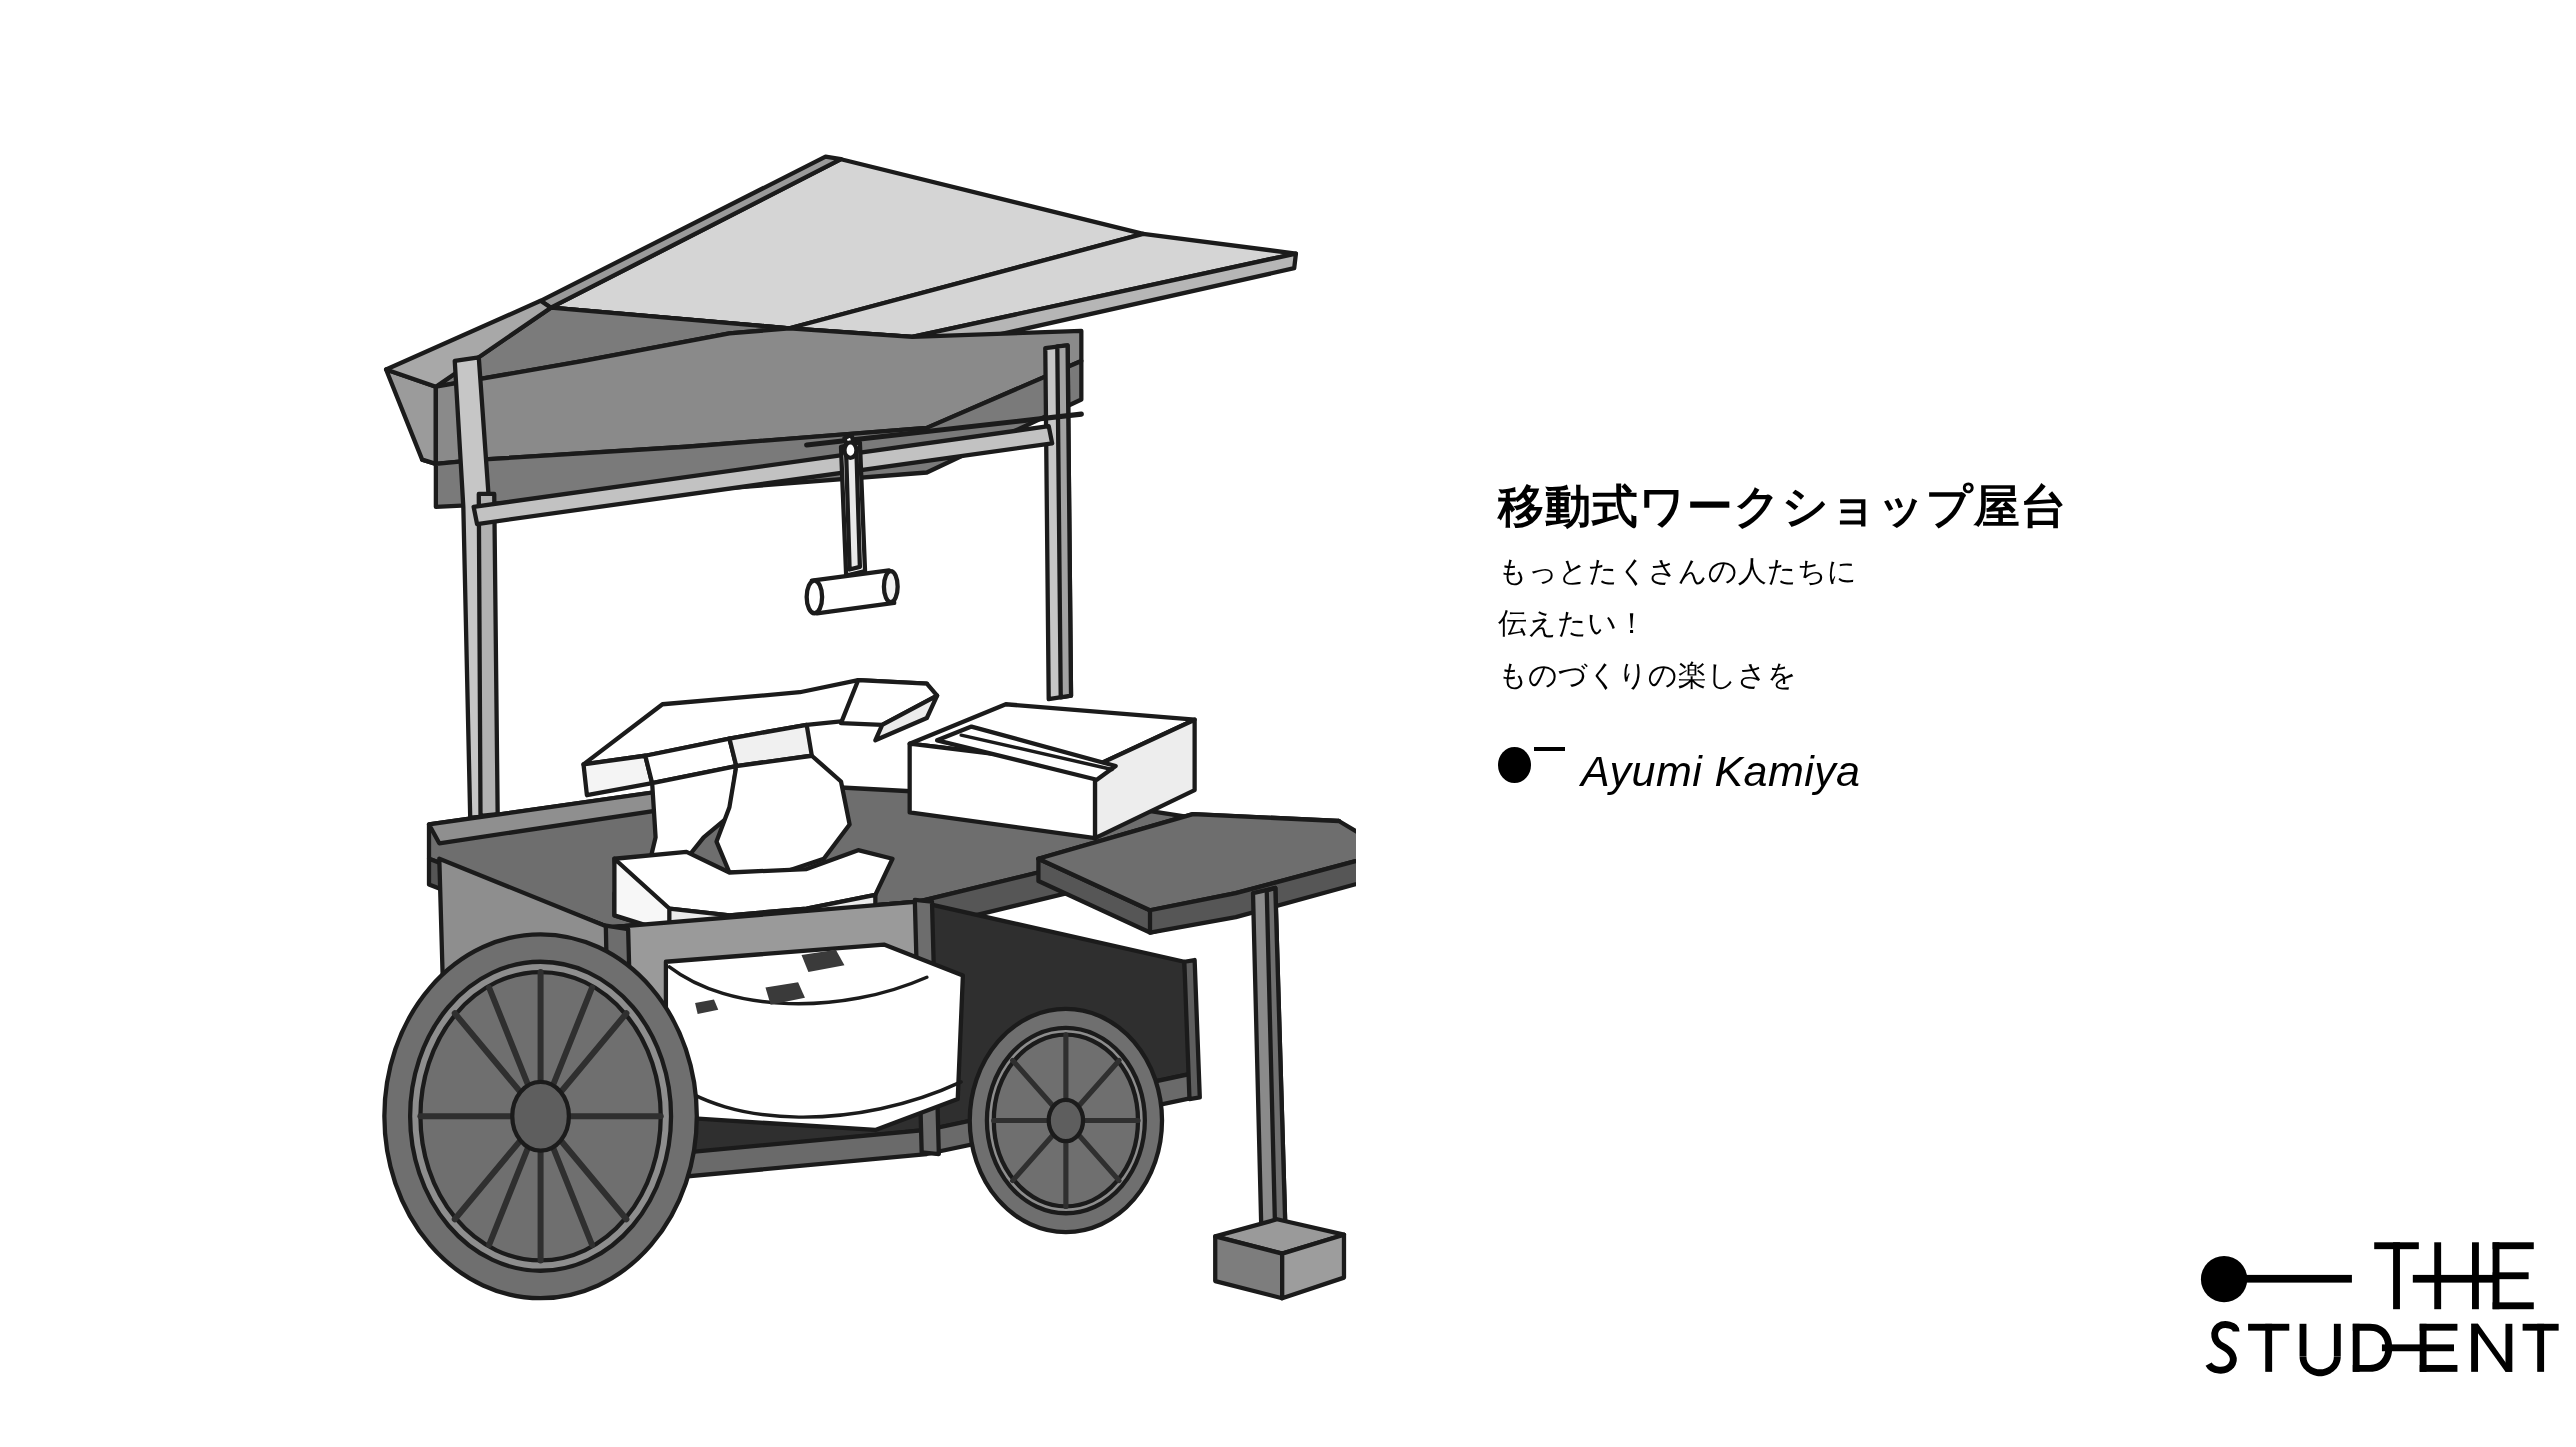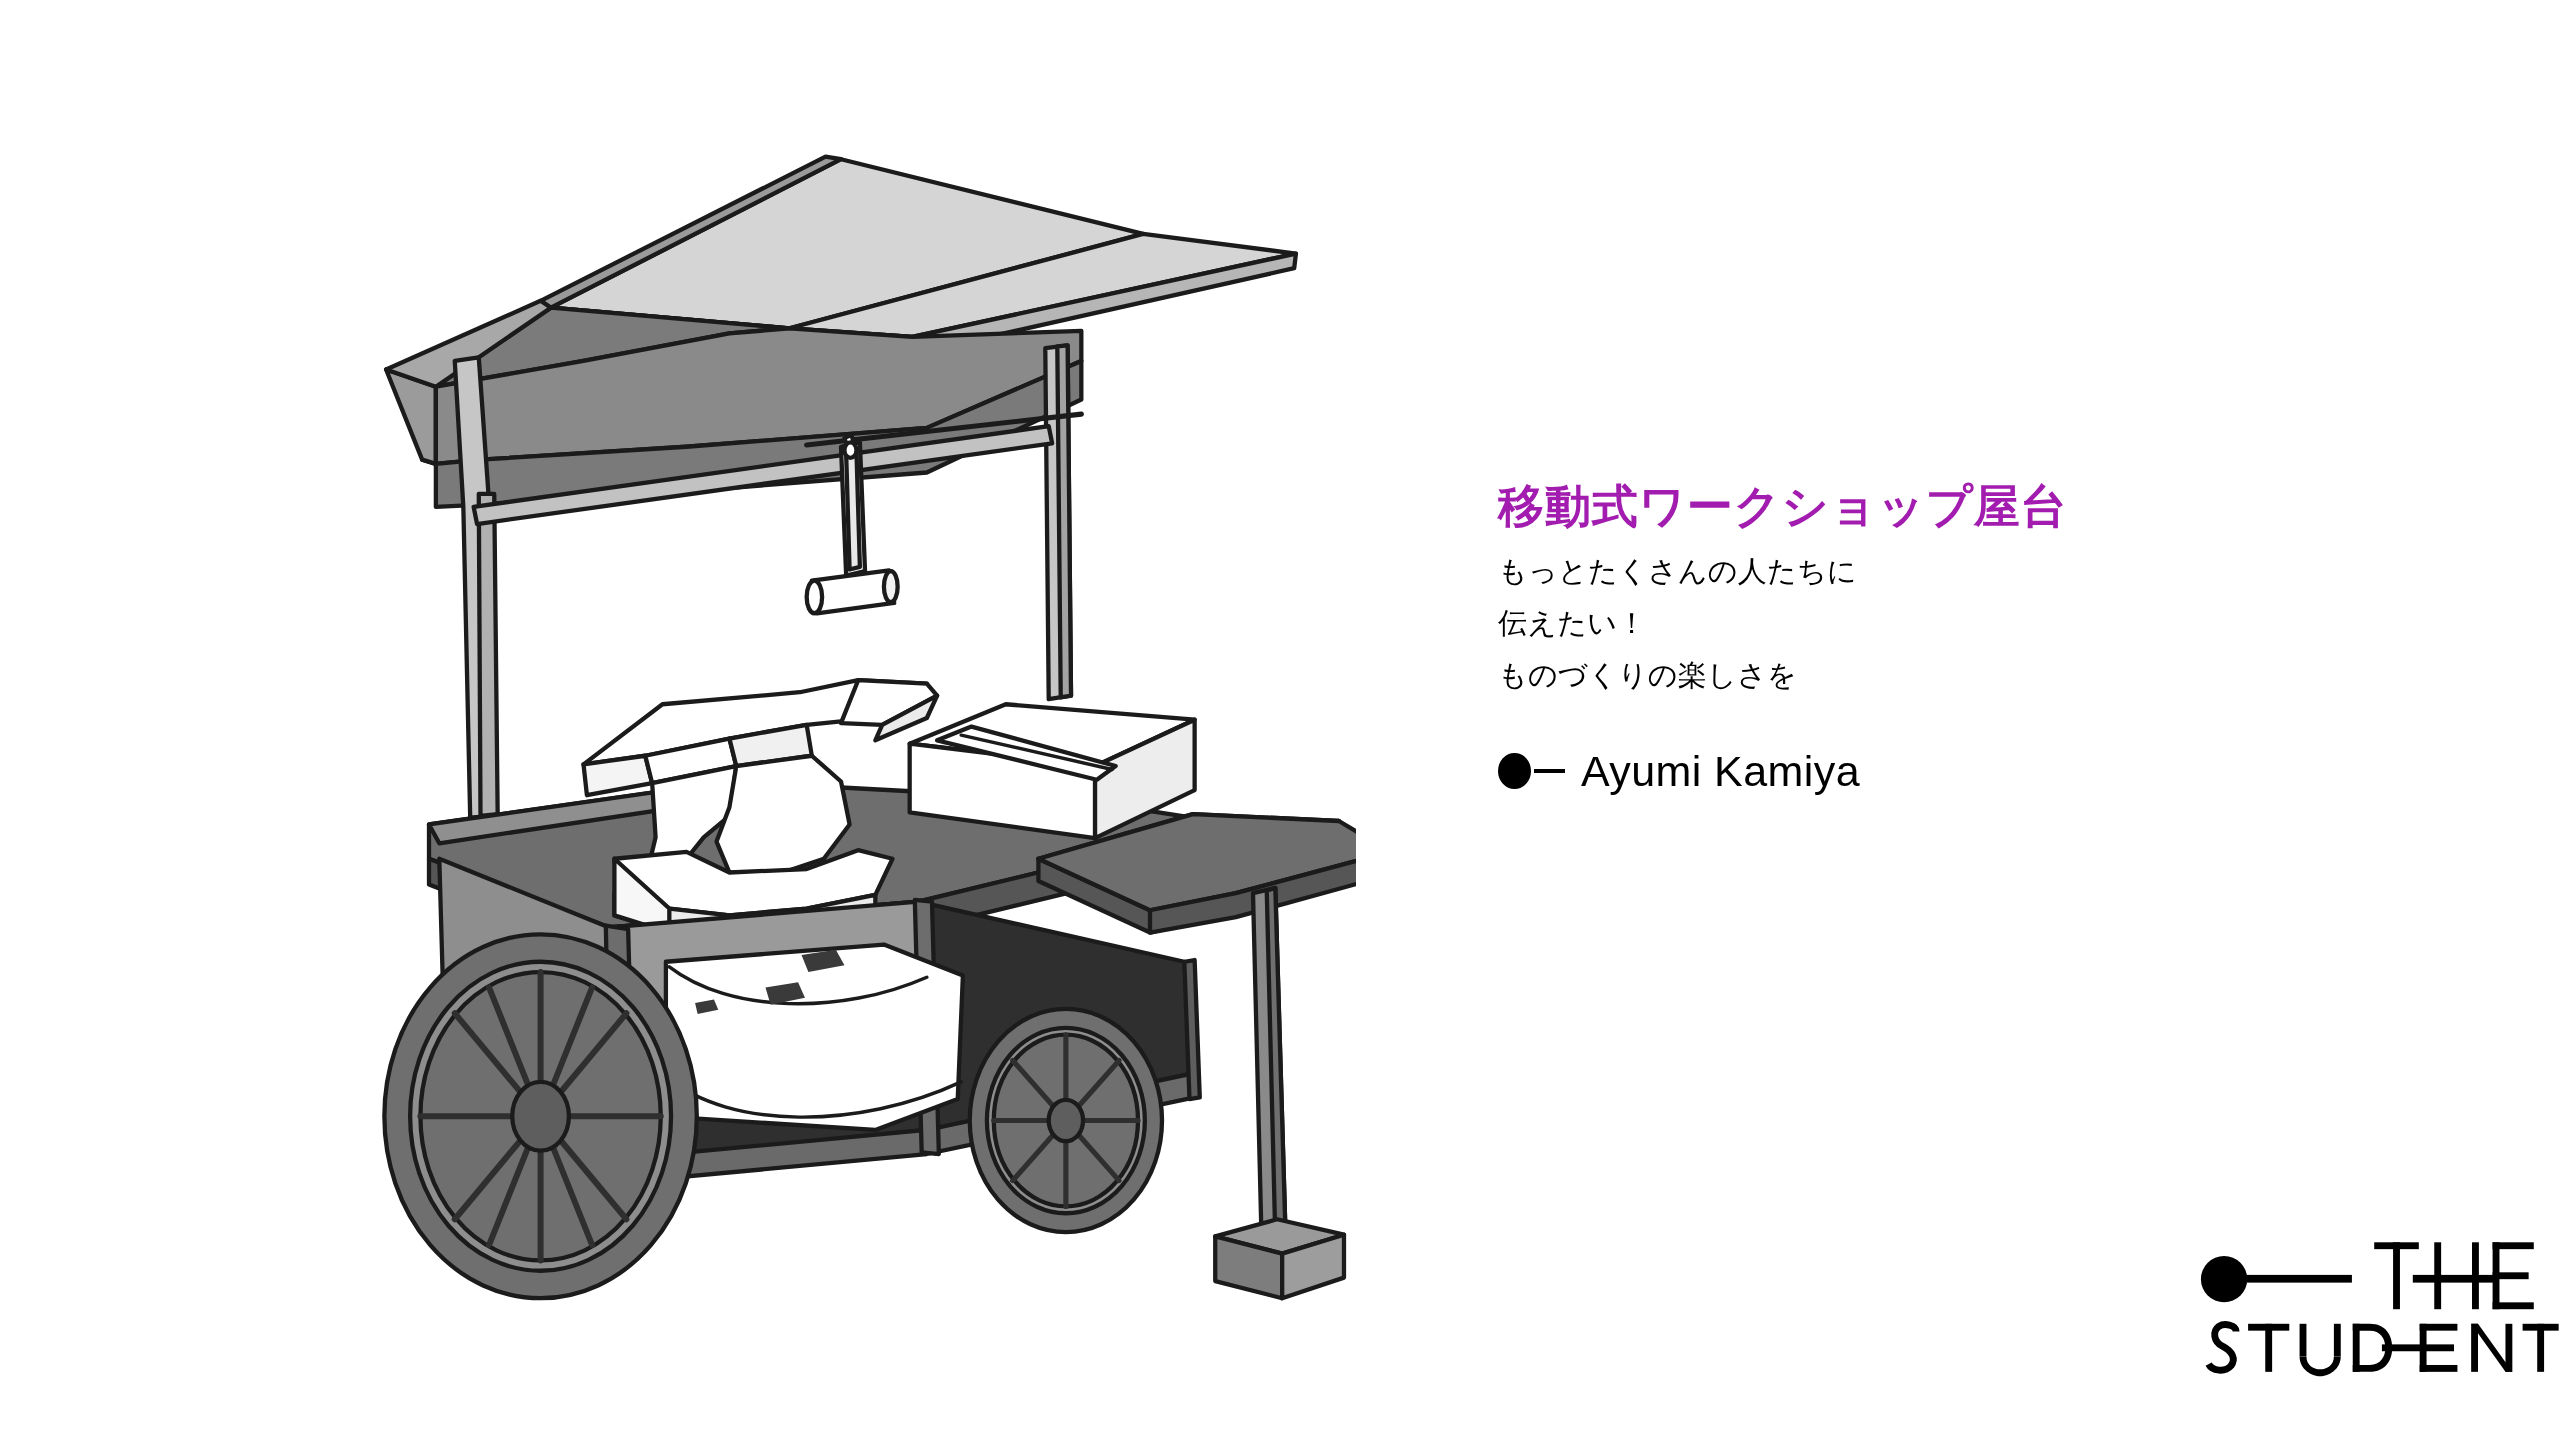--- a/index.html
+++ b/index.html
@@ -34,35 +34,36 @@
     top: 481px;
     width: 945px;
   }
   #headline {
     font-size: 46px;
     font-weight: bold;
     letter-spacing: 0.02em;
     line-height: 1.12;
     margin: 0 0 24px 0;
     white-space: nowrap;
-    color: #a21caf;
+    color: #000000;
   }
   .body-line {
     font-size: 29px;
     font-weight: normal;
     line-height: 1.0;
     margin: 0 0 23px 0;
     letter-spacing: 0.01em;
     color: #000000;
     white-space: nowrap;
   }
   #credit {
     display: flex;
-    align-items: center;
+    align-items: flex-start;
     margin-top: 57px;
+    font-style: italic;
   }
   #credit-dot {
     width: 33px;
     height: 36px;
     border-radius: 50%;
     background: #000000;
     flex: 0 0 auto;
   }
   #credit-dash {
     width: 31px;

